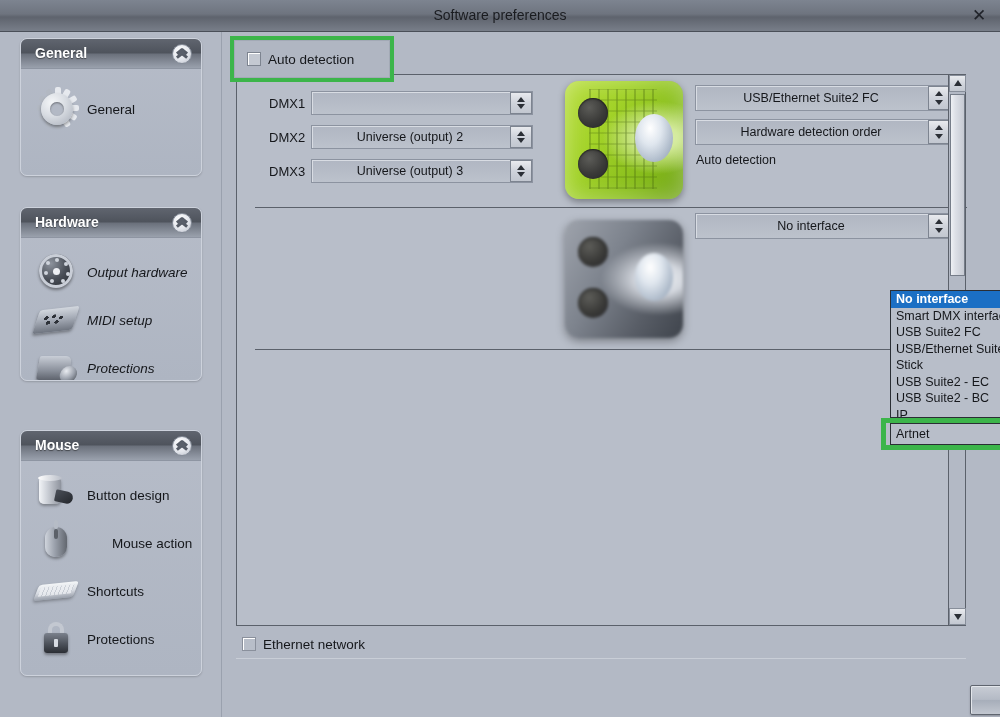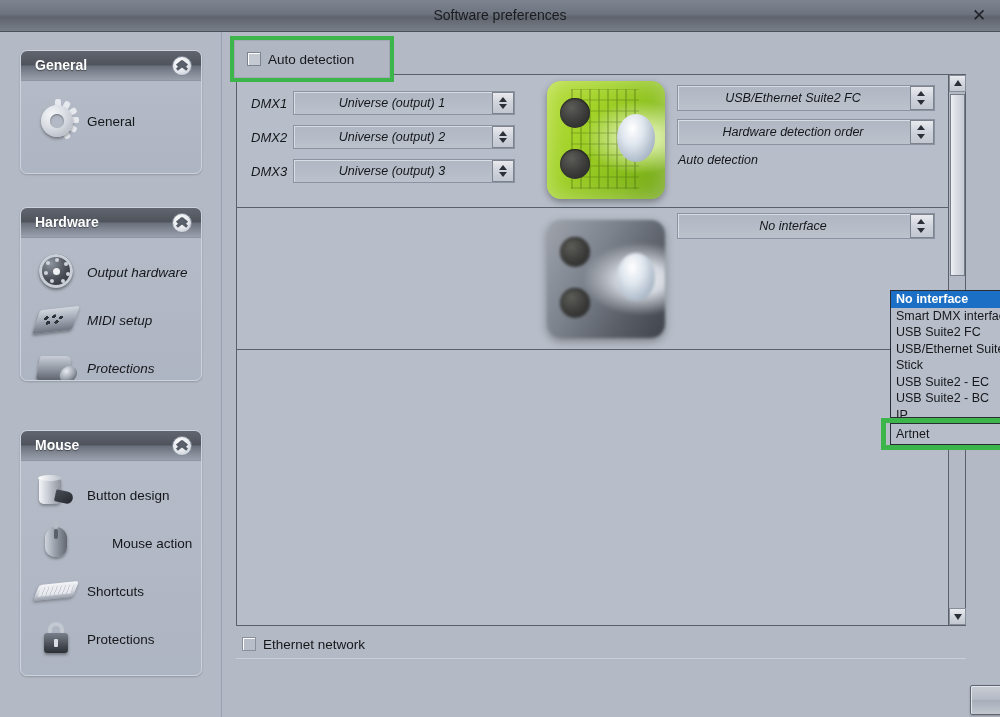--- a/index.html
+++ b/index.html
@@ -134,23 +134,22 @@
   .cb-label { font-size: 13.5px; color: #15171b; }
 
   
   #main-region {
     position: absolute; left: 14px; top: 42px;
     width: 730px; height: 552px;
     background: #b8bec9;
     border: 1px solid #5b616b;
   }
   .region-sect {
-    position: absolute; left: 0; width: 712px;
+    position: absolute; left: 18px; width: 712px;
     border-bottom: 1px solid #5b616b;
-    font-style: italic;
   }
   #sect1 { top: 0; height: 133px; }
   #sect2 { top: 133px; height: 142px; }
   #sect3 { top: 275px; height: 275px; border-bottom: none; }
 
   .dmx-row {
     position: absolute; display: flex; align-items: center;
   }
   .dmx-label {
     width: 42px; font-size: 13px; color: #15171b;
@@ -442,21 +441,21 @@
 
 <div id="titlebar">
   <div class="title">Software preferences</div>
   <div class="closebtn">✕</div>
 </div>
 
 <div id="dialog">
 
   <div id="sidebar">
 
-    <div class="panel" style="top:18px; height:124px;">
+    <div class="panel" style="top:6px; height:138px;">
       <div class="panel-header">
         <div class="ptitle">General</div>
         <div class="chevron">
             <span class="cv c1"></span>
             <span class="cv c2"></span>
           </div>
       </div>
       <div class="panel-body" style="padding-top:16px;">
         <div class="nav-item">
           <span class="ico">
@@ -575,21 +574,20 @@
       <span class="cb"></span>
       <span class="cb-label">Auto detection</span>
     </div>
 
     <div id="main-region">
 
       <div class="region-sect" id="sect1">
         <div class="dmx-row" style="left:14px; top:16px;">
           <span class="dmx-label">DMX1</span>
           <span class="spinfield">
-            <span class="val">Universe (output) 1</span>
             <span class="spin-btn">
               <i class="ar up"></i>
               <i class="ar dn"></i>
             </span>
           </span>
         </div>
         <div class="dmx-row" style="left:14px; top:50px;">
           <span class="dmx-label">DMX2</span>
           <span class="spinfield">
             <span class="val">Universe (output) 2</span>

